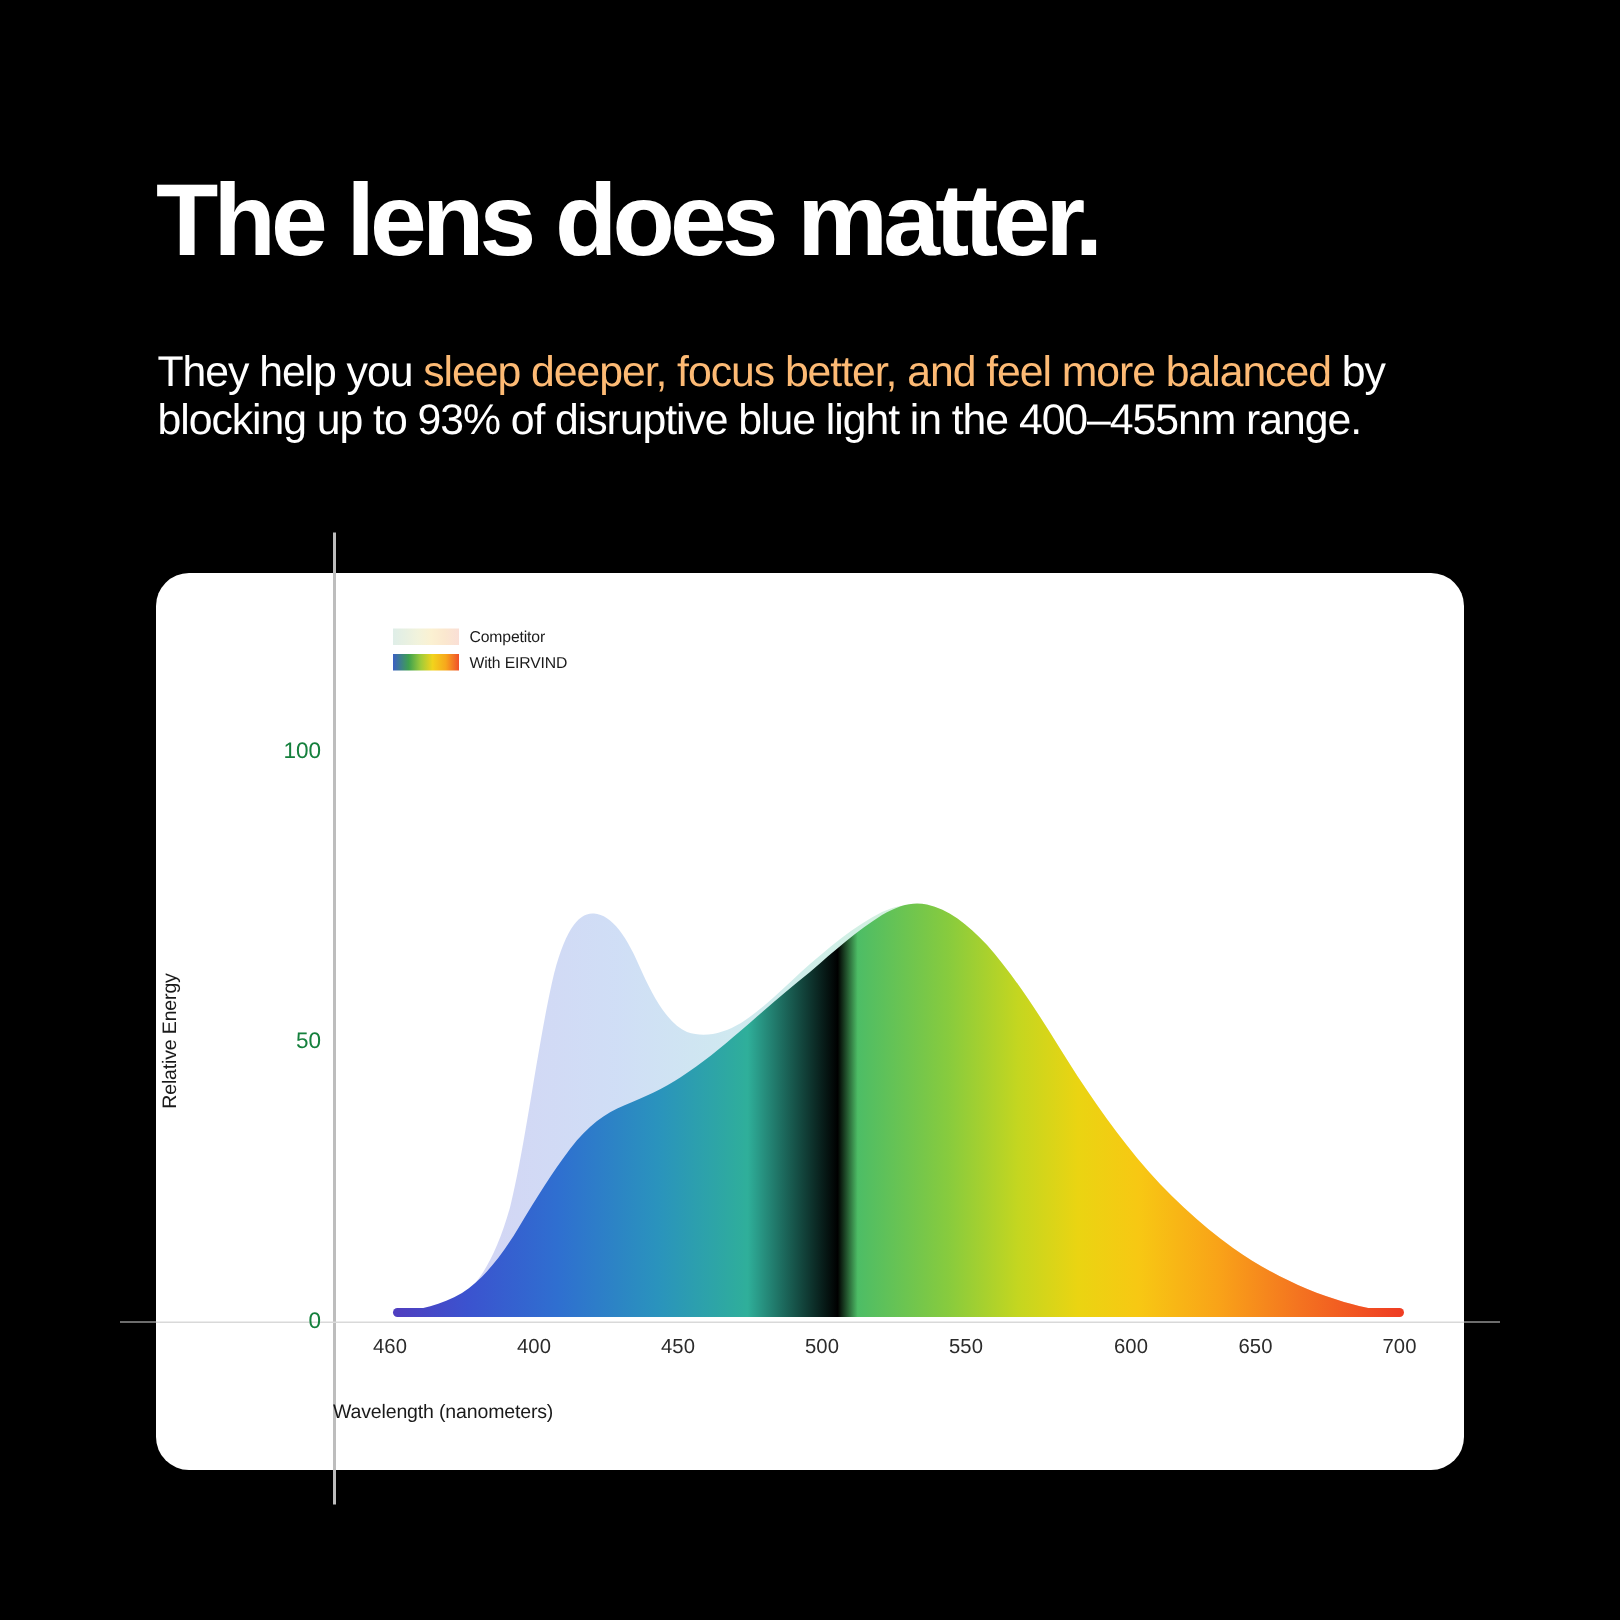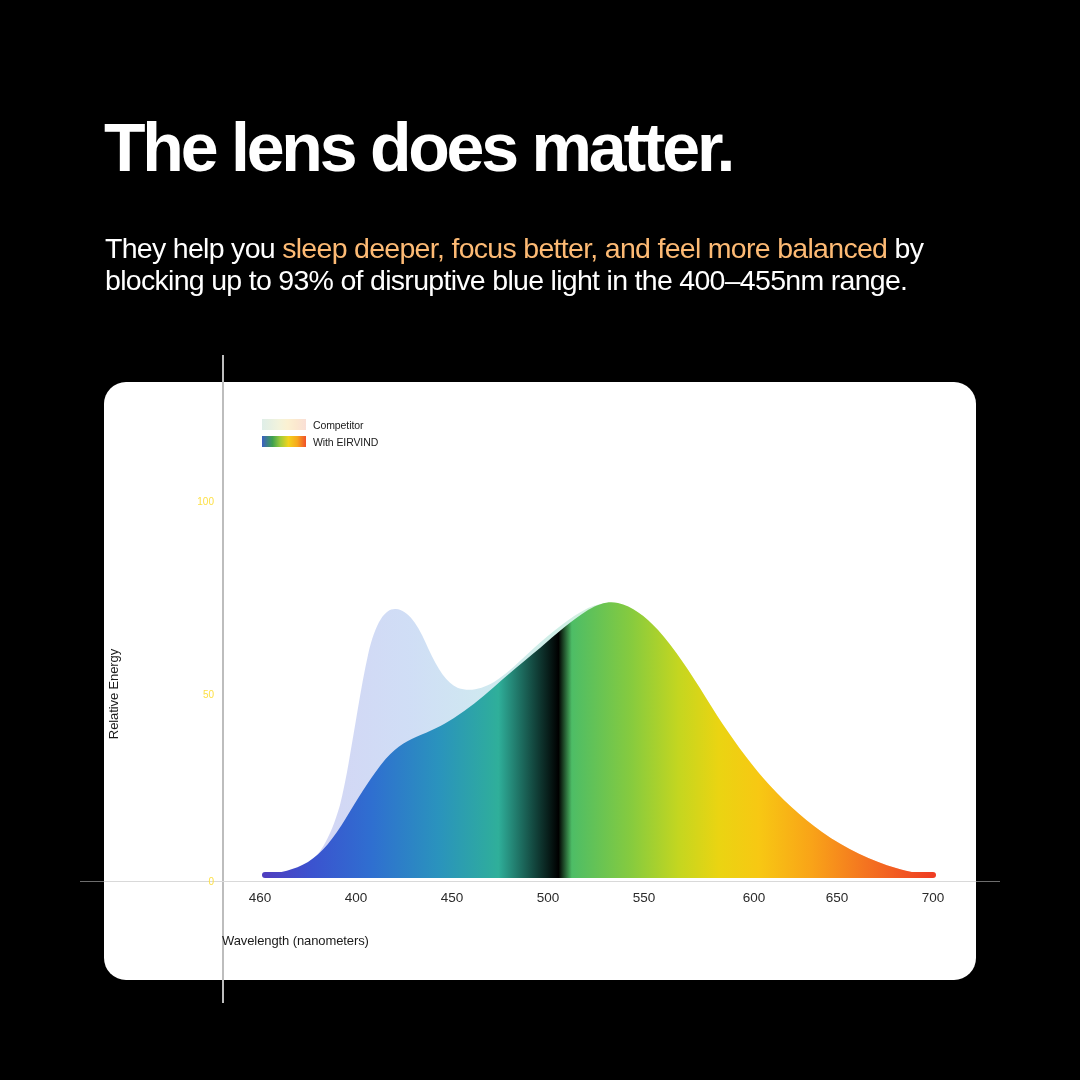--- a/index.html
+++ b/index.html
@@ -115,22 +115,22 @@
     letter-spacing: -0.1px;
     white-space: nowrap;
   }
 
   
   .y-tick {
     position: absolute;
     right: 0;
     width: 40px;
     text-align: right;
-    font-size: 10px;
-    color: #fde047;
+    font-size: 15px;
+    color: #15803d;
     transform: translateY(-50%);
   }
   .y-ticks-wrap {
     position: absolute;
     left: 170px;
     top: 0;
     width: 44px;
     height: 1080px;
   }
   .x-tick {

